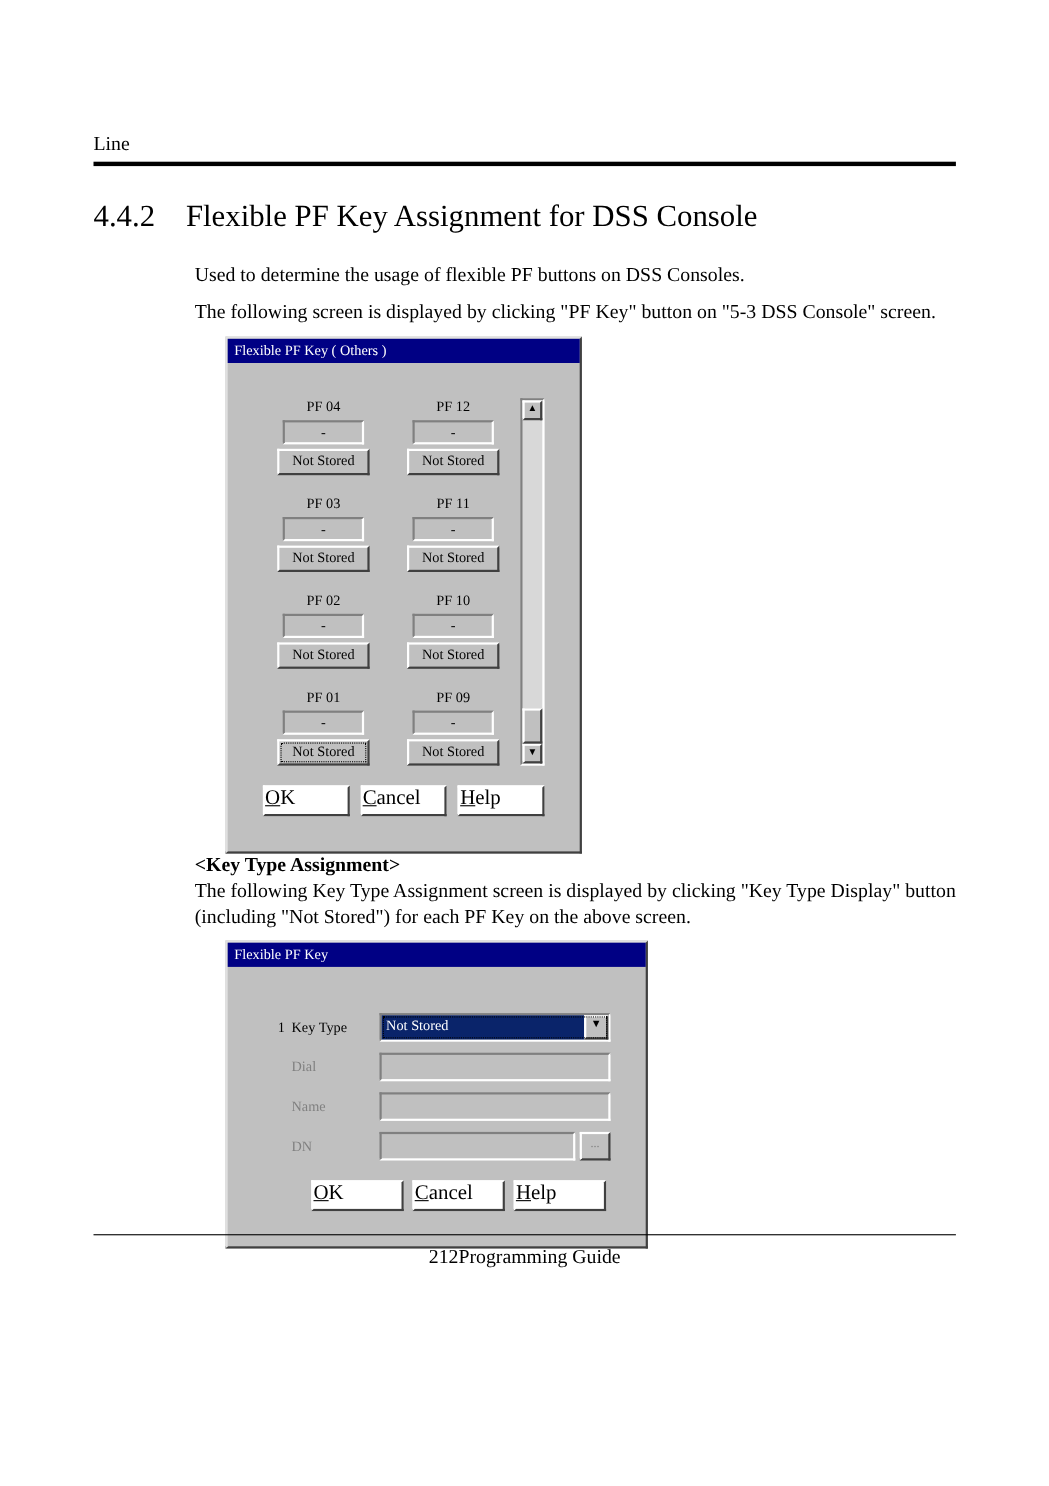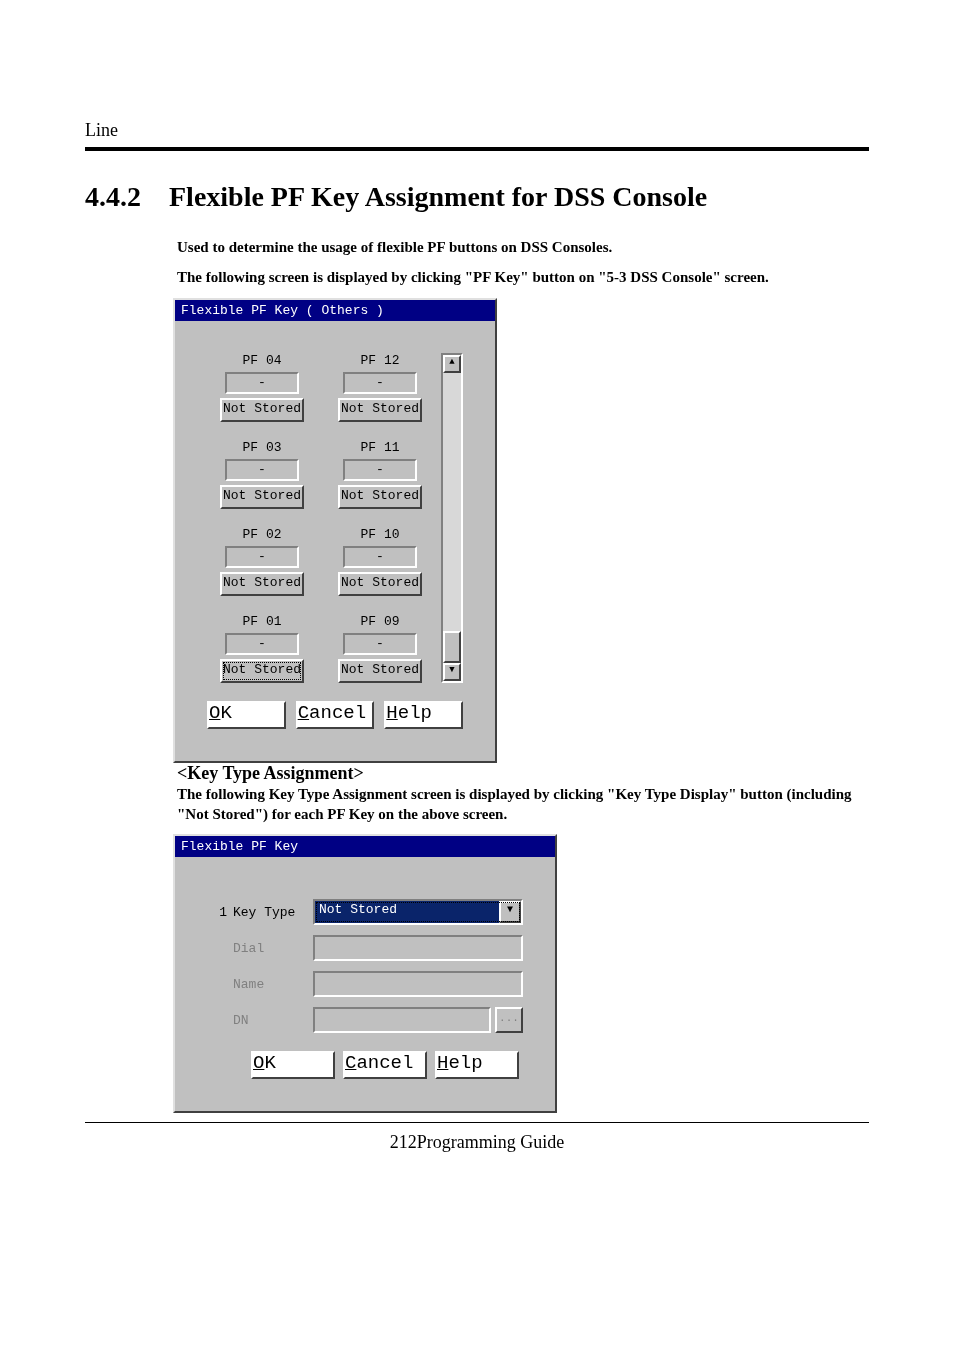--- a/index.html
+++ b/index.html
@@ -20,40 +20,39 @@
     font-size: 18px;
     margin-bottom: 6px;
   }
   .thick-rule {
     border: none;
     border-top: 4px solid #000;
     margin: 0 0 30px 0;
   }
   .section-heading {
     font-size: 28px;
-    font-weight: bold;
+    font-weight: normal;
     margin: 0 0 24px 0;
     display: flex;
     gap: 28px;
   }
   .body-text {
     margin-left: 92px;
-    font-size: 15px;
+    font-size: 18px;
     line-height: 1.35;
     margin-bottom: 10px;
-    font-weight: bold;
   }
 
   
   .dialog {
-    margin-left: 88px;
+    margin-left: 120px;
     background: #c0c0c0;
     border: 2px solid;
     border-color: #e0e0e0 #404040 #404040 #e0e0e0;
-    font-family: Liberation Mono, monospace;
+    font-family: Liberation Serif, serif;
     font-size: 13px;
     color: #000;
   }
   .titlebar {
     background: #000084;
     color: #fff;
     padding: 3px 6px;
     font-size: 13px;
   }
   .dialog-body {

